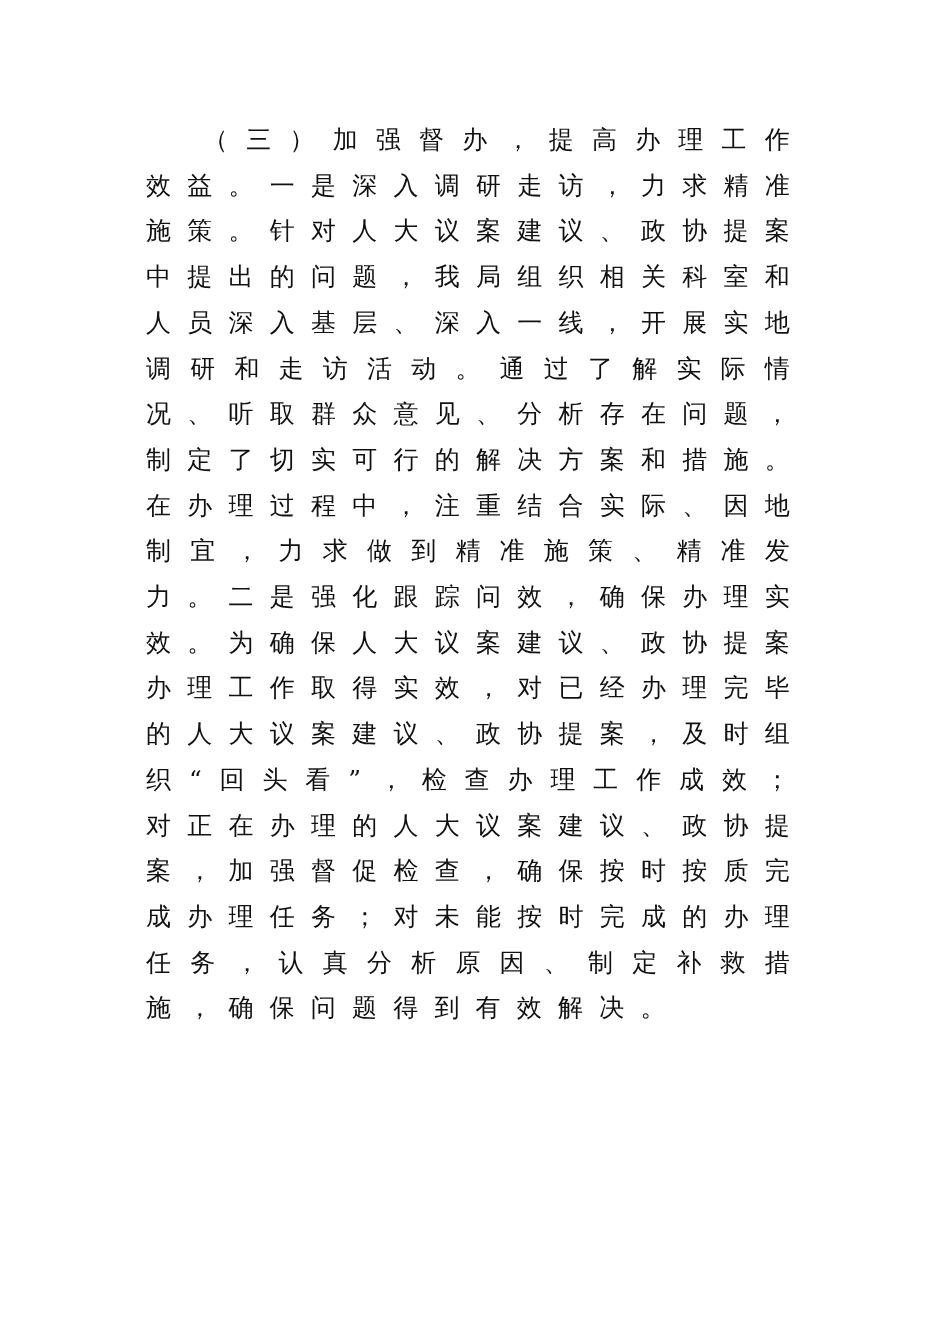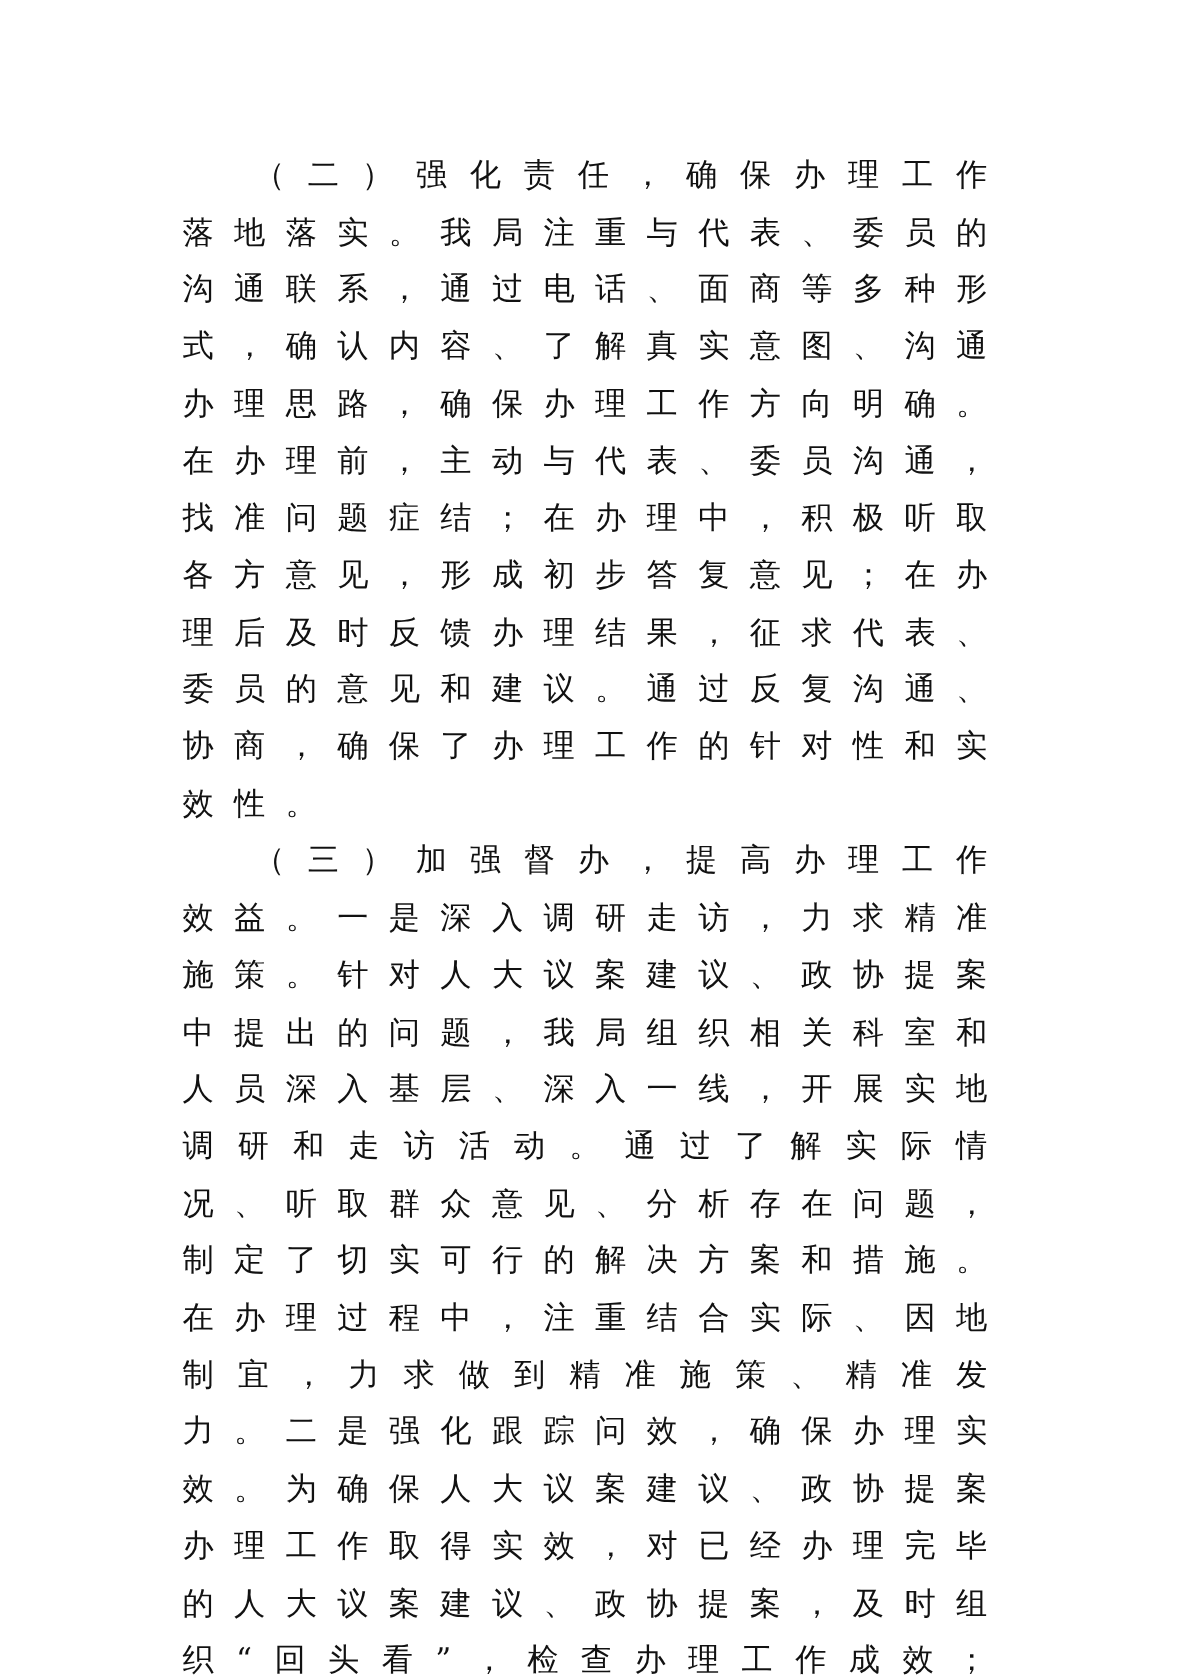--- a/index.html
+++ b/index.html
@@ -32,16 +32,15 @@
       word-break: break-all;
     }
     .para .lead {
       font-weight: normal;
     }
   </style>
 </head>
 <body>
 
 <div class="page">
-  <p class="para"><span class="lead">（二）强化责任，确保办理工作落地落实。</span><span>我局注重与代表、委员的沟通联系，通过电话、面商等多种形式，确认内容、了解真实意图、沟通办理思路，确保办理工作方向明确。在办理前，主动与代表、委员沟通，找准问题症结；在办理中，积极听取各方意见，形成初步答复意见；在办理后及时反馈办理结果，征求代表、委员的意见和建议。通过反复沟通、协商，确保了办理工作的针对性和实效性。</span></p>
   <p class="para"><span class="lead">（三）加强督办，提高办理工作效益。</span><span>一是深入调研走访，力求精准施策。针对人大议案建议、政协提案中提出的问题，我局组织相关科室和人员深入基层、深入一线，开展实地调研和走访活动。通过了解实际情况、听取群众意见、分析存在问题，制定了切实可行的解决方案和措施。在办理过程中，注重结合实际、因地制宜，力求做到精准施策、精准发力。二是强化跟踪问效，确保办理实效。为确保人大议案建议、政协提案办理工作取得实效，对已经办理完毕的人大议案建议、政协提案，及时组织“回头看”，检查办理工作成效；对正在办理的人大议案建议、政协提案，加强督促检查，确保按时按质完成办理任务；对未能按时完成的办理任务，认真分析原因、制定补救措施，确保问题得到有效解决。</span></p>
 
 </div>
 
 </body></html>

